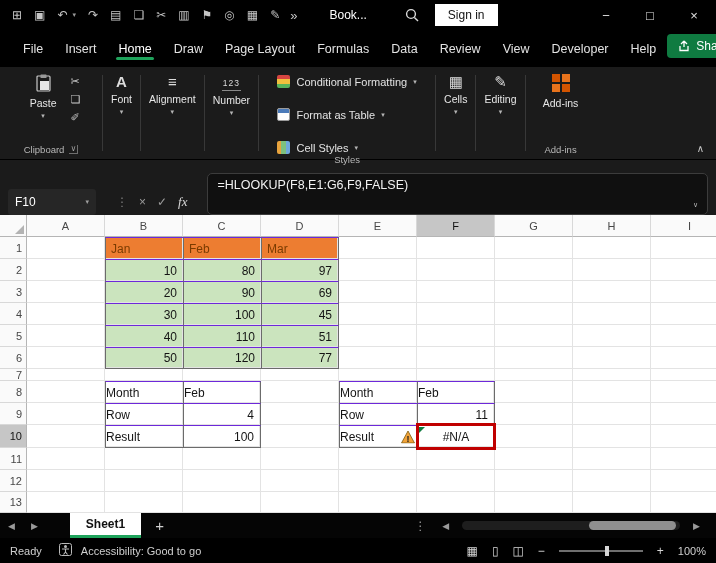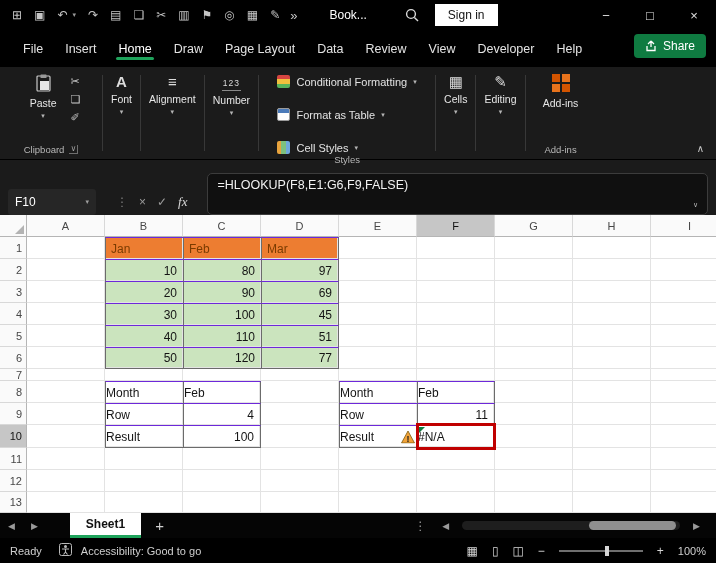--- a/index.html
+++ b/index.html
@@ -80,21 +80,21 @@
   .chdr.sel,.rhdr.sel{background:#C6C6C6;color:#111}
   .rhdr{width:27px;flex:none;background:#FAFAFA;border-right:1px solid #b5b5b5;
     border-bottom:1px solid #d8d8d8;font-size:11px;color:#474747;display:flex;align-items:center;
     justify-content:flex-end;padding-right:4px;overflow:hidden}
   .cell{width:78px;flex:none;position:relative;font-size:12px;color:#141414;
     box-shadow:inset -1px -1px 0 #E3E3E3;display:flex;align-items:center}
   .cell.oh{background:#ED7D31;color:#7A3B00;padding-left:5px}
   .cell.gn{background:#CBE4BE;justify-content:flex-end;padding-right:6px}
   .cell.tx{}
   .cell.tn{justify-content:flex-end;padding-right:6px}
-  .cell.tc{justify-content:flex-start}
+  .cell.tc{justify-content:center}
   .bl{border-left:1px solid #6b6b6b}.bt{border-top:1px solid #6d28d9}
   .br{border-right:1px solid #6b6b6b}.bb{border-bottom:1px solid #6b6b6b}
   .ring{position:absolute;inset:-3px -2px;border:3px solid #C00000;z-index:4;pointer-events:none}
   .gcorn{position:absolute;top:1px;left:1px;width:0;height:0;z-index:5;
     border-top:6px solid #107C41;border-right:6px solid transparent}
   .warnbtn{position:absolute;right:1px;top:50%;transform:translateY(-50%);width:16px;height:15px;
     display:flex;align-items:center;justify-content:center;z-index:6}
 
   
   .sheetbar{height:25px;background:#050505;display:flex;align-items:center;color:#bdbdbd}
@@ -152,20 +152,21 @@
       <span>×</span>
     </div>
   </div>
 
   <div class="menubar">
     <span class="mtab">File</span>
     <span class="mtab">Insert</span>
     <span class="mtab active">Home</span>
     <span class="mtab">Draw</span>
     <span class="mtab">Page Layout</span>
+    <span class="mtab">Formulas</span>
     <span class="mtab">Data</span>
     <span class="mtab">Review</span>
     <span class="mtab">View</span>
     <span class="mtab">Developer</span>
     <span class="mtab">Help</span>
     <button class="share">
       <svg width="12" height="12" viewBox="0 0 12 12">
           <path d="M6 1 L9 4 M6 1 L3 4 M6 1 L6 7" stroke="#fff" stroke-width="1.3" fill="none"></path>
           <path d="M2 6 V10.5 H10 V6" stroke="#fff" stroke-width="1.3" fill="none"></path>
         </svg>

